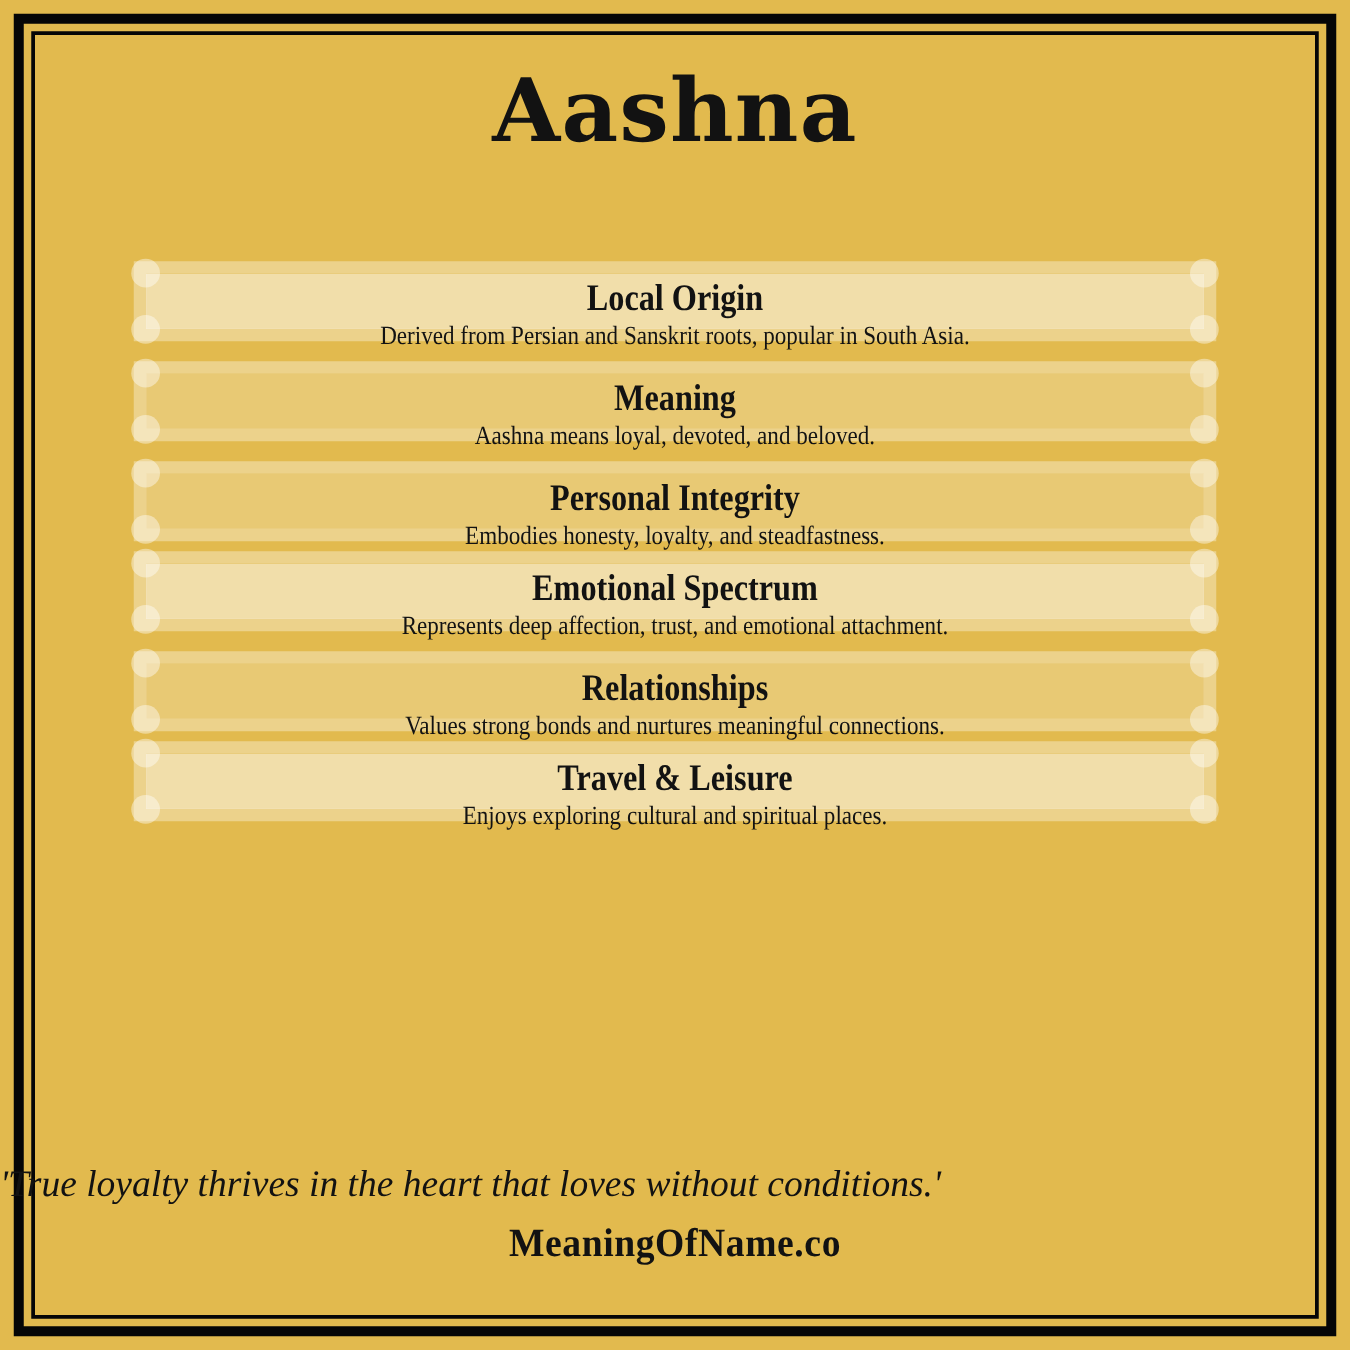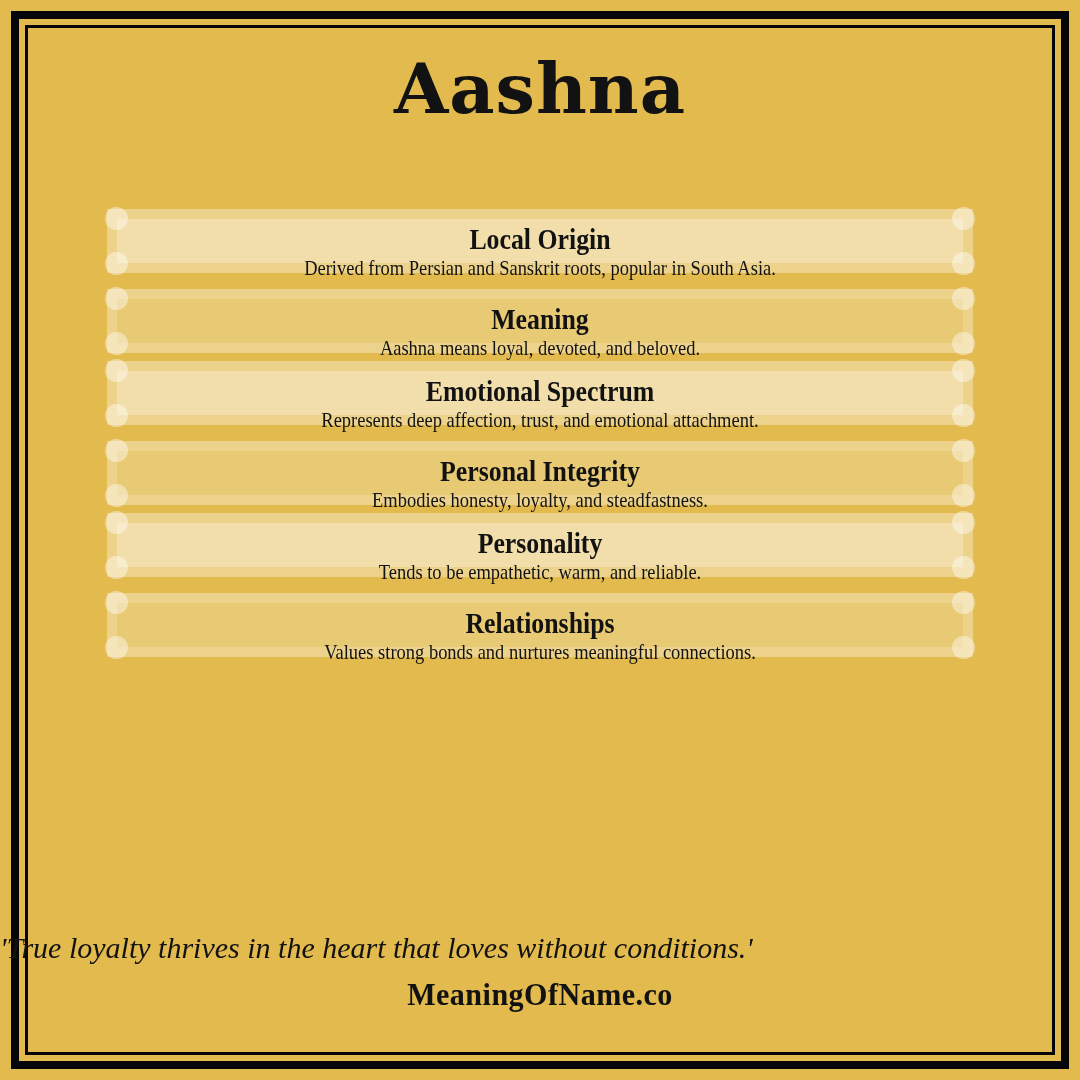--- a/index.html
+++ b/index.html
@@ -138,54 +138,54 @@
 
     <section class="card dark">
       <span class="dot tl"></span>
       <span class="dot tr"></span>
       <span class="dot bl"></span>
       <span class="dot br"></span>
       <h2>Meaning</h2>
       <p>Aashna means loyal, devoted, and beloved.</p>
     </section>
 
-    <section class="card light">
-      <span class="dot tl"></span>
-      <span class="dot tr"></span>
-      <span class="dot bl"></span>
-      <span class="dot br"></span>
-      <h2>Emotional Spectrum</h2>
-      <p>Represents deep affection, trust, and emotional attachment.</p>
-    </section>
-
     <section class="card dark">
       <span class="dot tl"></span>
       <span class="dot tr"></span>
       <span class="dot bl"></span>
       <span class="dot br"></span>
       <h2>Personal Integrity</h2>
       <p>Embodies honesty, loyalty, and steadfastness.</p>
     </section>
 
     <section class="card light">
       <span class="dot tl"></span>
       <span class="dot tr"></span>
       <span class="dot bl"></span>
       <span class="dot br"></span>
-      <h2>Personality</h2>
-      <p>Tends to be empathetic, warm, and reliable.</p>
+      <h2>Emotional Spectrum</h2>
+      <p>Represents deep affection, trust, and emotional attachment.</p>
     </section>
+
 
     <section class="card dark">
       <span class="dot tl"></span>
       <span class="dot tr"></span>
       <span class="dot bl"></span>
       <span class="dot br"></span>
       <h2>Relationships</h2>
       <p>Values strong bonds and nurtures meaningful connections.</p>
     </section>
 
+    <section class="card light">
+      <span class="dot tl"></span>
+      <span class="dot tr"></span>
+      <span class="dot bl"></span>
+      <span class="dot br"></span>
+      <h2>Travel &amp; Leisure</h2>
+      <p>Enjoys exploring cultural and spiritual places.</p>
+    </section>
 
   </div>
 
   <p class="quote">'True loyalty thrives in the heart that loves without conditions.'</p>
   <p class="brand">MeaningOfName.co</p>
 </div>
 
 </body></html>

